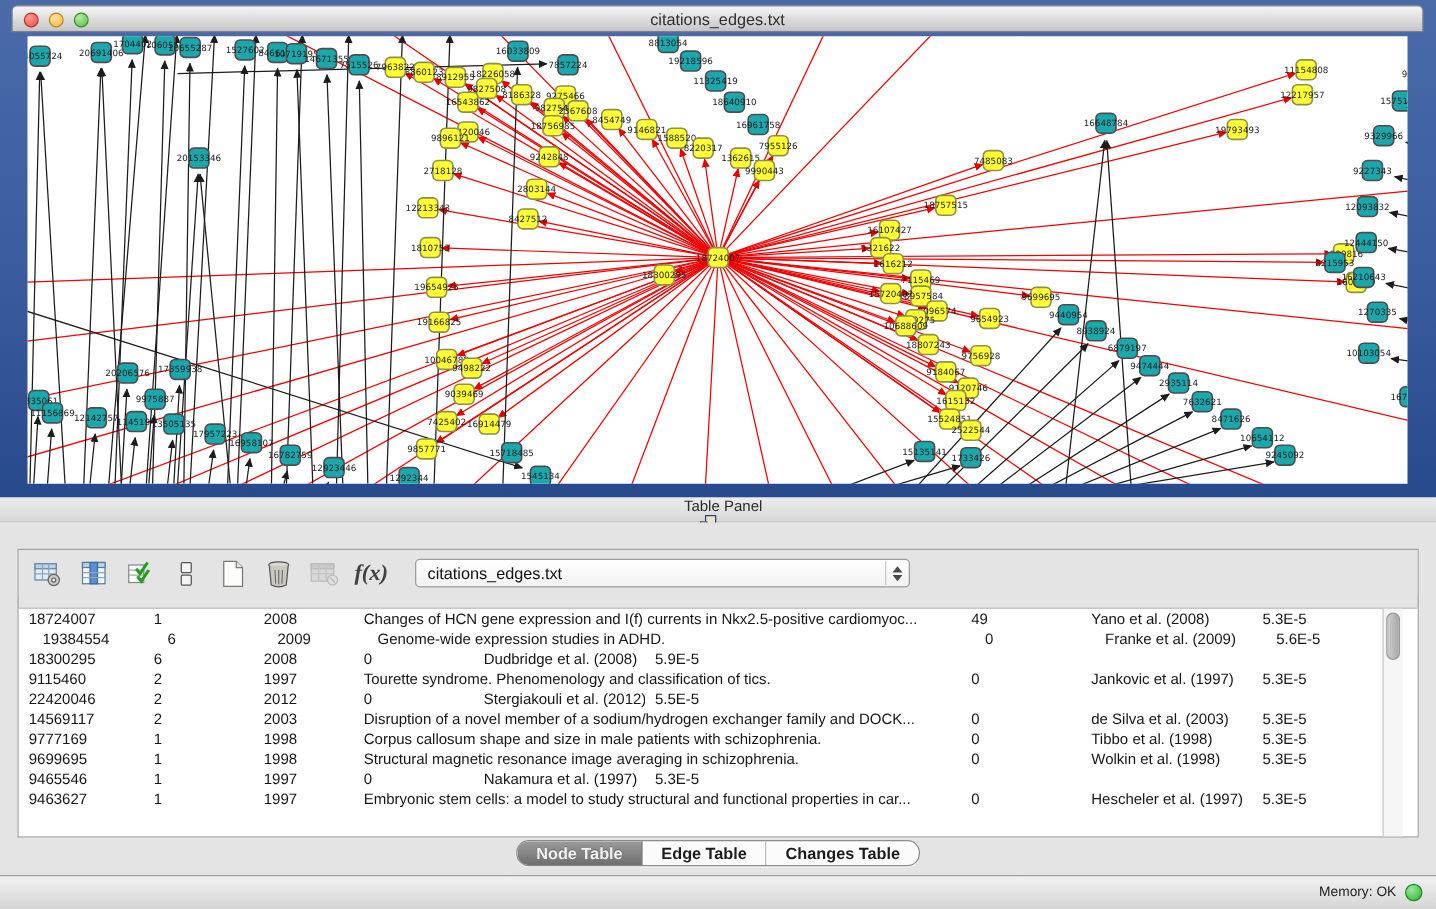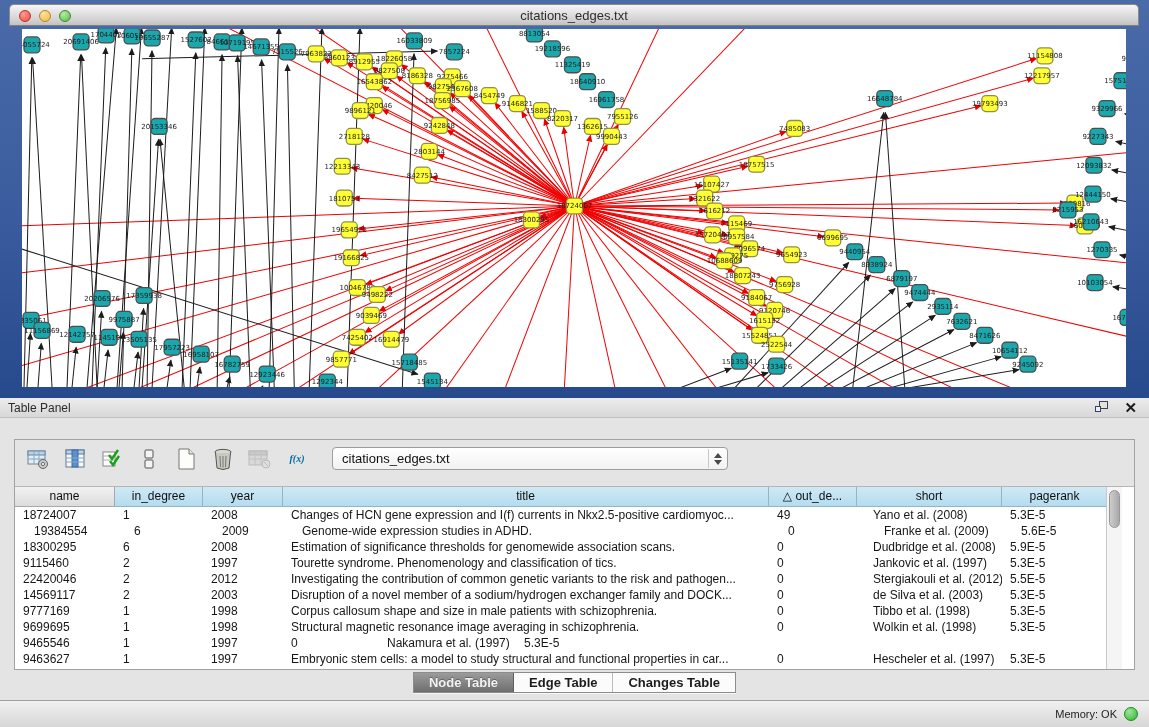--- a/index.html
+++ b/index.html
@@ -19,21 +19,21 @@
   .light.yellow { background:radial-gradient(circle at 35% 30%, #ffe39d, #f5b73d); border:1px solid #b8862a;}
   .light.green { background:radial-gradient(circle at 35% 30%, #b5eca0, #58bb46); border:1px solid #3d8a31;}
   .wintitle { text-align:center; line-height:21px; font-size:13px; color:#2e2e2e; }
   .graph-wrap { position:absolute; left:13px; right:13px; top:25px; bottom:7px;
     background:#ffffff; }
   .graph-wrap svg { display:block; width:100%; height:100%; }
 
   
   .tp-bar { position:absolute; left:0; top:398px; width:1149px; height:20px;
     background:linear-gradient(#ececec,#d8d8d8); border-bottom:1px solid #c2c2c2;
-    display:flex; align-items:center; }
+    display:flex; align-items:center;flex-direction:column; }
   .tp-title { font-size:12px; color:#2b2b2b; padding-left:8px; flex:1; }
   .tp-float { width:15px; height:13px; position:relative; margin-right:14px; cursor:default;}
   .tp-float .sq1 { position:absolute; left:4px; top:0; width:9px; height:8px; border:1px solid #33436b; background:#e8e4cf;}
   .tp-float .sq2 { position:absolute; left:0; top:5px; width:6px; height:6px; border:1px solid #33436b; background:#efefef;}
   .tp-close { font-size:15px; font-weight:bold; color:#1c1c1c; margin-right:12px; line-height:1; cursor:default;}
 
   
   .panel { position:absolute; left:0; top:418px; width:1149px; height:282px; background:#e4e4e4; }
   .innerbox { position:absolute; left:14px; top:21px; width:1121px; height:231px;
     border:1px solid #a2a2a2; background:#e4e4e4; }
@@ -61,21 +61,21 @@
   .td { font-size:12px; color:#161616; line-height:16px; white-space:nowrap;
     overflow:hidden; padding-left:8px; }
   .vscroll { position:absolute; right:12px; top:0; width:16px; bottom:0;
     background:#f5f5f5; border-left:1px solid #c9c9c9; }
   .vthumb { position:absolute; left:2px; top:3px; width:11px; height:38px; border-radius:6px;
     background:linear-gradient(90deg,#cdcdcd,#a9a9a9); border:1px solid #979797; }
 
   
   .tabsbar { position:absolute; left:0; top:700px; margin-top:-28px; width:1149px; height:26px;
     display:flex; justify-content:center; }
-  .segmented { display:inline-flex; height:21px; border:1px solid #8c8c8c; border-radius:0;
+  .segmented { display:inline-flex; height:21px; border:1px solid #8c8c8c; border-radius:10px;
     overflow:hidden; background:#fbfbfb; box-shadow:0 1px 0 rgba(255,255,255,.7); }
   .seg { font-size:13px; font-weight:bold; color:#1c1c1c; padding:0 15px; line-height:20px; }
   .seg.sel { background:linear-gradient(#9b9b9b,#6e6e6e); color:#f3f3f3;
     text-shadow:0 -1px 0 rgba(0,0,0,.3); }
   .seg + .seg { border-left:1px solid #bdbdbd; }
   .seg.sel + .seg { border-left:1px solid #5f5f5f; }
 
   
   .statusbar { position:absolute; left:0; top:700px; width:1149px; height:27px;
     background:linear-gradient(#f1f1f1,#d6d6d6); border-top:1px solid #a0a0a0;
@@ -566,39 +566,30 @@
         <svg class="icon-svg" width="26" height="24" opacity="0.55">
             <rect x="2" y="4" width="18" height="14" fill="#cfcfcf" stroke="#999"></rect>
             <rect x="2" y="4" width="18" height="4" fill="#b5b5b5" stroke="#999"></rect>
             <line x1="8" y1="4" x2="8" y2="18" stroke="#a8a8a8"></line>
             <line x1="14" y1="4" x2="14" y2="18" stroke="#a8a8a8"></line>
             <line x1="2" y1="12" x2="20" y2="12" stroke="#a8a8a8"></line>
             <circle cx="19" cy="17" r="4" fill="#dcdcdc" stroke="#999"></circle>
             <line x1="17" y1="15" x2="21" y2="19" stroke="#999"></line>
           </svg>
       </div>
-      <div class="tbtn" style="font-family:'Liberation Serif',serif;font-style:italic;font-weight:bold;font-size:10px;color:#0369a1;">f(x)</div>
+      <div class="tbtn" style="font-family:'Liberation Serif',serif;font-style:italic;font-weight:bold;font-size:18px;color:#404040;">f(x)</div>
       <div class="combo">
         <span>citations_edges.txt</span>
         <div class="arrows">
             <div class="tri-up"></div>
             <div class="tri-dn"></div>
           </div>
       </div>
     </div>
     <div class="tablearea">
-      <div class="thead" id="thead">
-          <div class="th gray" style="width: 100px;">name</div>
-          <div class="th" style="width: 88px;">in_degree</div>
-          <div class="th" style="width: 80px;">year</div>
-          <div class="th" style="width: 486px;">title</div>
-          <div class="th" style="width: 88px;">△ out_de...</div>
-          <div class="th" style="width: 145px;">short</div>
-          <div class="th" style="width: 106px;">pagerank</div>
-        </div>
       <div id="tbody">
           <div class="trow">
             <div class="td" style="width: 100px;">18724007</div>
             <div class="td" style="width: 88px;">1</div>
             <div class="td" style="width: 80px;">2008</div>
             <div class="td" style="width: 486px;">Changes of HCN gene expression and I(f) currents in Nkx2.5-positive cardiomyoc...</div>
             <div class="td" style="width: 88px;">49</div>
             <div class="td" style="width: 145px; padding-left: 16px;">Yano et al. (2008)</div>
             <div class="td" style="width: 106px;">5.3E-5</div>
           </div>
@@ -608,39 +599,37 @@
             <div class="td" style="width: 80px;">2009</div>
             <div class="td" style="width: 486px;">Genome-wide expression studies in ADHD.</div>
             <div class="td" style="width: 88px;">0</div>
             <div class="td" style="width: 145px; padding-left: 16px;">Franke et al. (2009)</div>
             <div class="td" style="width: 106px;">5.6E-5</div>
           </div>
           <div class="trow">
             <div class="td" style="width: 100px;">18300295</div>
             <div class="td" style="width: 88px;">6</div>
             <div class="td" style="width: 80px;">2008</div>
-            <div class="td" style="width: 486px;">Estimation of significance thresholds for genomewide association scans.</div>
             <div class="td" style="width: 88px;">0</div>
             <div class="td" style="width: 145px; padding-left: 16px;">Dudbridge et al. (2008)</div>
             <div class="td" style="width: 106px;">5.9E-5</div>
           </div>
           <div class="trow">
             <div class="td" style="width: 100px;">9115460</div>
             <div class="td" style="width: 88px;">2</div>
             <div class="td" style="width: 80px;">1997</div>
             <div class="td" style="width: 486px;">Tourette syndrome. Phenomenology and classification of tics.</div>
             <div class="td" style="width: 88px;">0</div>
             <div class="td" style="width: 145px; padding-left: 16px;">Jankovic et al. (1997)</div>
             <div class="td" style="width: 106px;">5.3E-5</div>
           </div>
           <div class="trow">
             <div class="td" style="width: 100px;">22420046</div>
             <div class="td" style="width: 88px;">2</div>
             <div class="td" style="width: 80px;">2012</div>
-            <div class="td" style="width: 486px;">Investigating the contribution of common genetic variants to the risk and pathogen...</div>
             <div class="td" style="width: 88px;">0</div>
             <div class="td" style="width: 145px; padding-left: 16px;">Stergiakouli et al. (2012)</div>
             <div class="td" style="width: 106px;">5.5E-5</div>
           </div>
           <div class="trow">
             <div class="td" style="width: 100px;">14569117</div>
             <div class="td" style="width: 88px;">2</div>
             <div class="td" style="width: 80px;">2003</div>
             <div class="td" style="width: 486px;">Disruption of a novel member of a sodium/hydrogen exchanger family and DOCK...</div>
             <div class="td" style="width: 88px;">0</div>

